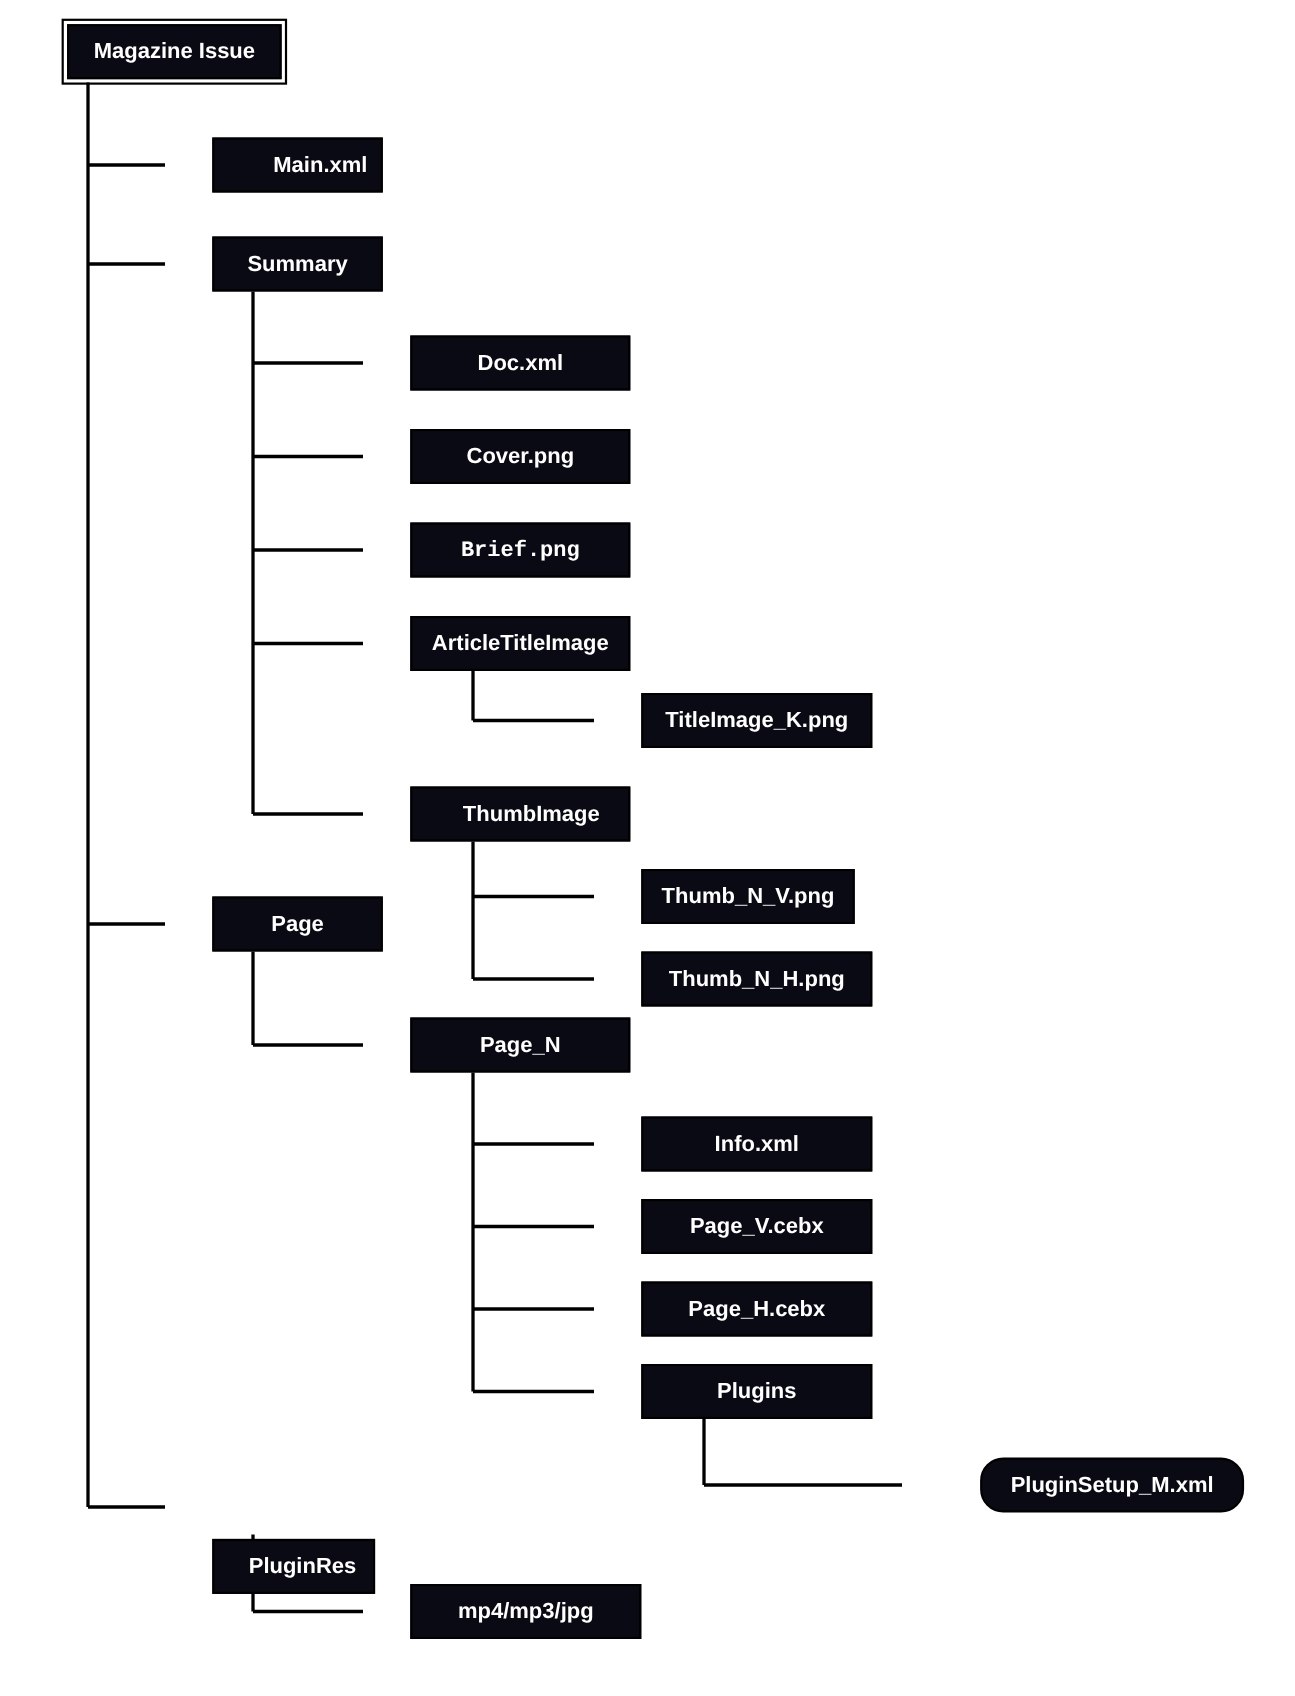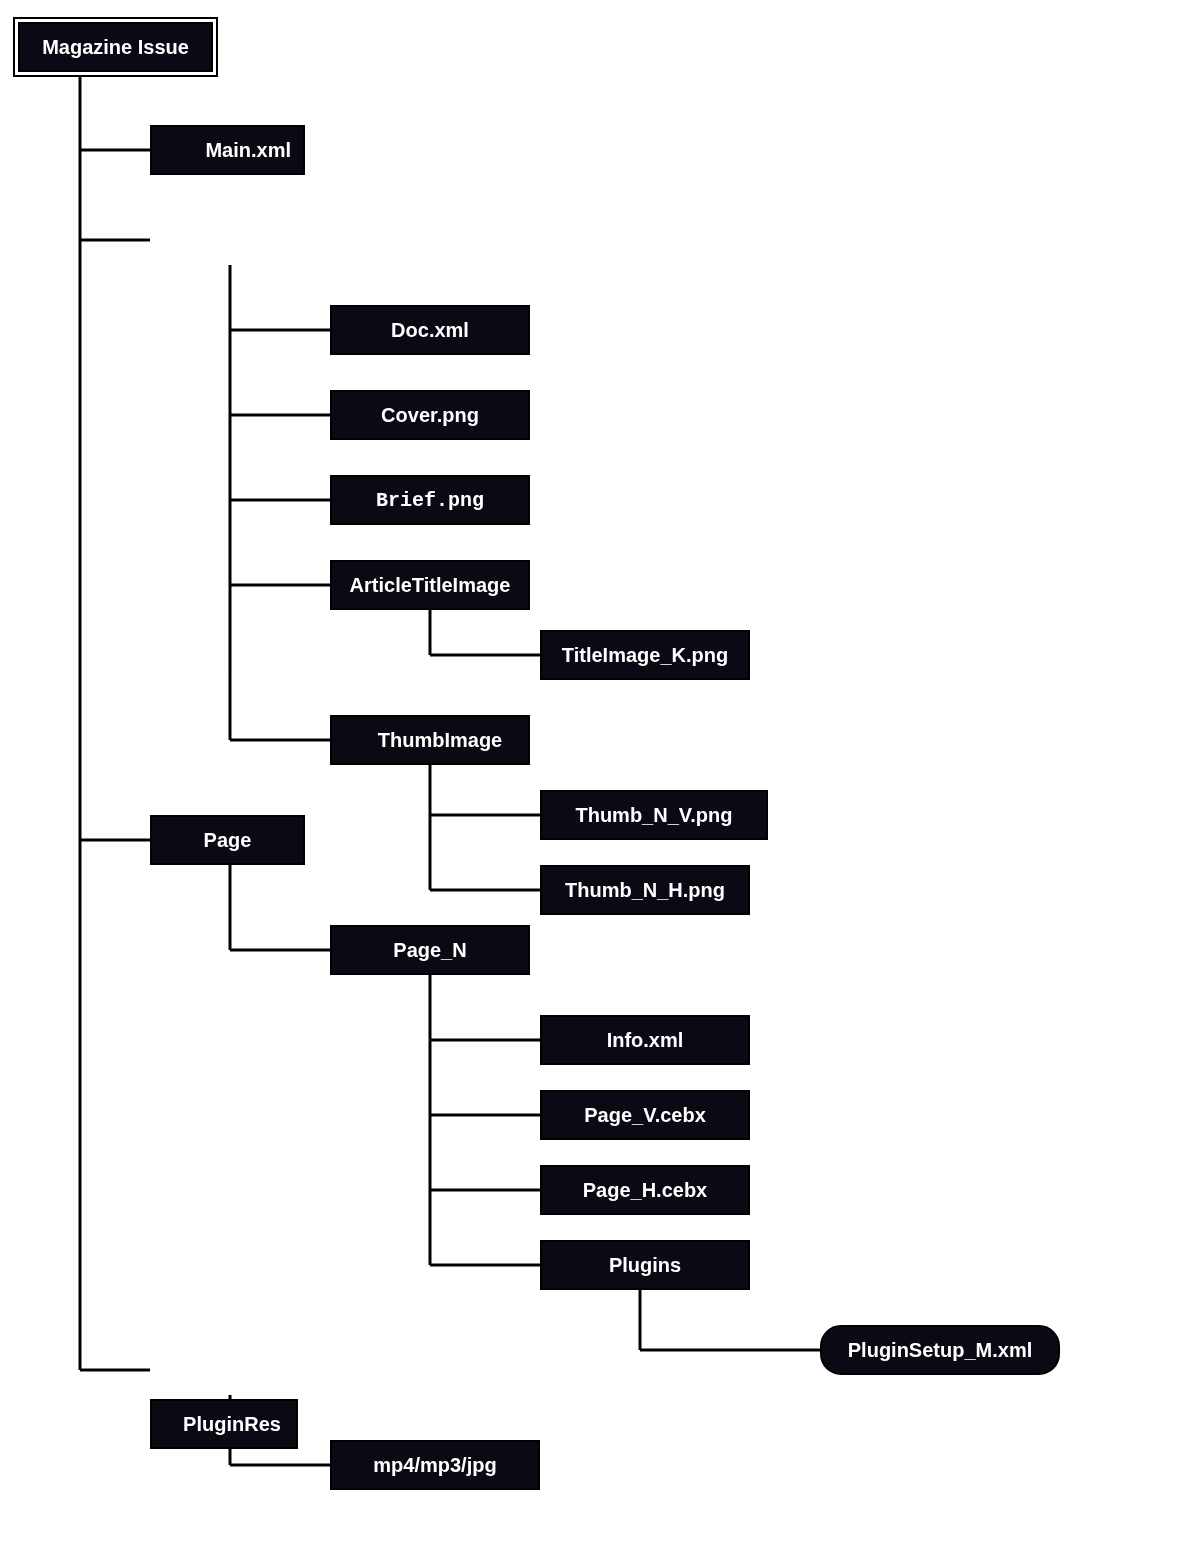--- a/index.html
+++ b/index.html
@@ -22,20 +22,21 @@
     background: #0a0a14;
     color: #ffffff;
     font-weight: bold;
     font-size: 20px;
     display: flex;
     align-items: center;
     justify-content: center;
     padding: 0 12px;
     border: 2px solid #000;
     white-space: nowrap;
+    margin-left: 43px;
   }
   .root {
     background: #0a0a14;
     border: 2px solid #000;
     outline: 2px solid #000;
     outline-offset: 3px;
   }
   svg.lines {
     position: absolute;
     left: 0;
@@ -103,20 +104,23 @@
   </svg>
 
   <div class="node root" style="left:18px; top:22px; width:195px; height:50px;">
     <span>Magazine Issue</span>
   </div>
 
   <div class="node" style="left:150px; top:125px; width:155px; height:50px;justify-content:flex-end;">
     <span>Main.xml</span>
   </div>
 
+  <div class="node" style="left:150px; top:215px; width:155px; height:50px;">
+    <span>Summary</span>
+  </div>
 
   <div class="node" style="left:150px; top:815px; width:155px; height:50px;">
     <span>Page</span>
   </div>
 
   <div class="node" style="left:150px; top:1399px; width:148px; height:50px;padding-left:28px;">
     <span>PluginRes</span>
   </div>
 
   <div class="node" style="left:330px; top:305px; width:200px; height:50px;">
@@ -132,21 +136,21 @@
     <span>ArticleTitleImage</span>
   </div>
   <div class="node" style="left:330px; top:715px; width:200px; height:50px;padding-left:32px;">
     <span>ThumbImage</span>
   </div>
 
   <div class="node" style="left:540px; top:630px; width:210px; height:50px;">
     <span>TitleImage_K.png</span>
   </div>
 
-  <div class="node" style="left:540px; top:790px; width:228px; height:50px;">
+  <div class="node" style="left:540px; top:790px; width:194px; height:50px;">
     <span>Thumb_N_V.png</span>
   </div>
   <div class="node" style="left:540px; top:865px; width:210px; height:50px;">
     <span>Thumb_N_H.png</span>
   </div>
 
   <div class="node" style="left:330px; top:925px; width:200px; height:50px;text-align:center;">
     <span>Page_N</span>
   </div>
 
@@ -156,21 +160,21 @@
   <div class="node" style="left:540px; top:1090px; width:210px; height:50px;">
     <span>Page_V.cebx</span>
   </div>
   <div class="node" style="left:540px; top:1165px; width:210px; height:50px;">
     <span>Page_H.cebx</span>
   </div>
   <div class="node" style="left:540px; top:1240px; width:210px; height:50px;">
     <span>Plugins</span>
   </div>
 
-  <div class="node" style="left:820px; top:1325px; width:240px; height:50px;border-radius:21px;">
+  <div class="node" style="left:848px; top:1325px; width:240px; height:50px;border-radius:21px;">
     <span>PluginSetup_M.xml</span>
   </div>
 
   <div class="node" style="left:330px; top:1440px; width:210px; height:50px;">
     <span>mp4/mp3/jpg</span>
   </div>
 
 </div>
 
 </body></html>

